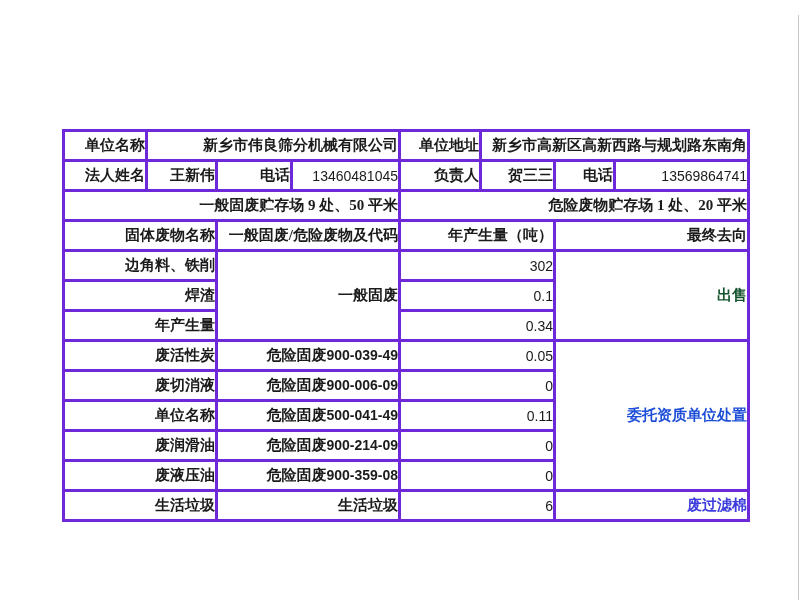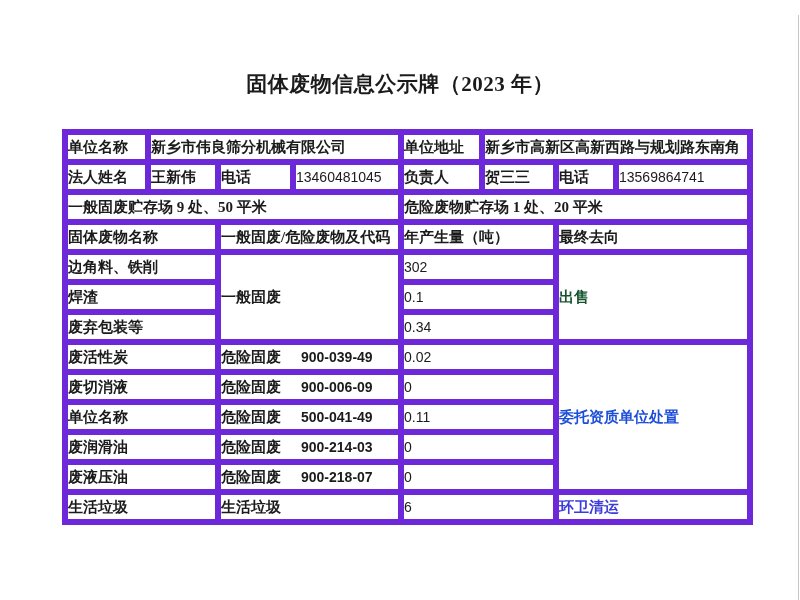--- a/index.html
+++ b/index.html
@@ -2,37 +2,36 @@
 <html><head>
 <meta charset="utf-8">
 <style>
   html,body{margin:0;padding:0;background:#ffffff;}
   #page{position:relative;width:800px;height:600px;background:#ffffff;overflow:hidden;
         font-family:"Liberation Serif","DejaVu Serif",serif;color:#1b1b1b;}
   #doc-title{position:absolute;top:70px;left:0;width:800px;text-align:center;
         font-size:21px;font-weight:bold;letter-spacing:0.5px;}
   table.notice{position:absolute;left:62px;top:129px;width:686px;
         border-collapse:collapse;table-layout:fixed;}
-  table.notice td{border:6px solid #6d28d9;padding:0;text-align:left;vertical-align:middle;
+  table.notice td{border:3px solid #6d28d9;padding:0;text-align:right;vertical-align:middle;
         overflow:hidden;white-space:nowrap;}
   table.notice tr{height:30px;}
   .zh{font-family:"Liberation Serif","DejaVu Serif",serif;font-size:15px;font-weight:bold;}
   .num{font-family:"Liberation Sans","DejaVu Sans",sans-serif;font-size:14px;font-weight:normal;}
   .code{font-family:"Liberation Sans","DejaVu Sans",sans-serif;font-size:14px;font-weight:bold;
-        margin-left:20px;}
+        margin-left:0;}
   .code:empty{display:none;margin-left:0;}
   .blue{color:#3c3cdc;}
   #edge-line{position:absolute;left:798px;top:15px;width:1px;height:585px;background:#c6c6c6;}
 </style>
 </head>
 <body>
 
 <div id="page">
 
-  <div id="doc-title">固体废物信息公示牌（2023 年）</div>
 
   <table class="notice">
     <colgroup>
       <col style="width:83px">
         <col style="width:70px">
         <col style="width:75px">
         <col style="width:108px">
       <col style="width:81px">
         <col style="width:74px">
         <col style="width:60px">
@@ -78,30 +77,30 @@
       <td class="num" colspan="2">302</td>
       <td class="zh blue" colspan="2" rowspan="3" style="color: #14532d;">出售</td>
     </tr>
 
     <tr>
       <td class="zh" colspan="2">焊渣</td>
       <td class="num" colspan="2">0.1</td>
     </tr>
 
     <tr>
-      <td class="zh" colspan="2">废弃包装等</td>
+      <td class="zh" colspan="2">年产生量</td>
       <td class="num" colspan="2">0.34</td>
     </tr>
 
     <tr>
       <td class="zh" colspan="2">废活性炭</td>
       <td colspan="2">
         <span class="zh">危险固废</span><span class="code">900-039-49</span>
       </td>
-      <td class="num" colspan="2">0.02</td>
+      <td class="num" colspan="2">0.05</td>
       <td class="zh blue" colspan="2" rowspan="5" style="color: #1d4ed8;">委托资质单位处置</td>
     </tr>
 
     <tr>
       <td class="zh" colspan="2">废切消液</td>
       <td colspan="2">
         <span class="zh">危险固废</span><span class="code">900-006-09</span>
       </td>
       <td class="num" colspan="2">0</td>
     </tr>
@@ -110,38 +109,38 @@
       <td class="zh" colspan="2">单位名称</td>
       <td colspan="2">
         <span class="zh">危险固废</span><span class="code">500-041-49</span>
       </td>
       <td class="num" colspan="2">0.11</td>
     </tr>
 
     <tr>
       <td class="zh" colspan="2">废润滑油</td>
       <td colspan="2">
-        <span class="zh">危险固废</span><span class="code">900-214-03</span>
+        <span class="zh">危险固废</span><span class="code">900-214-09</span>
       </td>
       <td class="num" colspan="2">0</td>
     </tr>
 
     <tr>
       <td class="zh" colspan="2">废液压油</td>
       <td colspan="2">
-        <span class="zh">危险固废</span><span class="code">900-218-07</span>
+        <span class="zh">危险固废</span><span class="code">900-359-08</span>
       </td>
       <td class="num" colspan="2">0</td>
     </tr>
 
     <tr>
       <td class="zh" colspan="2">生活垃圾</td>
       <td colspan="2">
         <span class="zh">生活垃圾</span>
       </td>
       <td class="num" colspan="2">6</td>
-      <td class="zh blue" colspan="2" style="color: rgb(60, 60, 220);">环卫清运</td>
+      <td class="zh blue" colspan="2" style="color: rgb(60, 60, 220);">废过滤棉</td>
     </tr>
   </tbody>
     </table>
 
   <div id="edge-line"></div>
 </div>
 
 </body></html>

